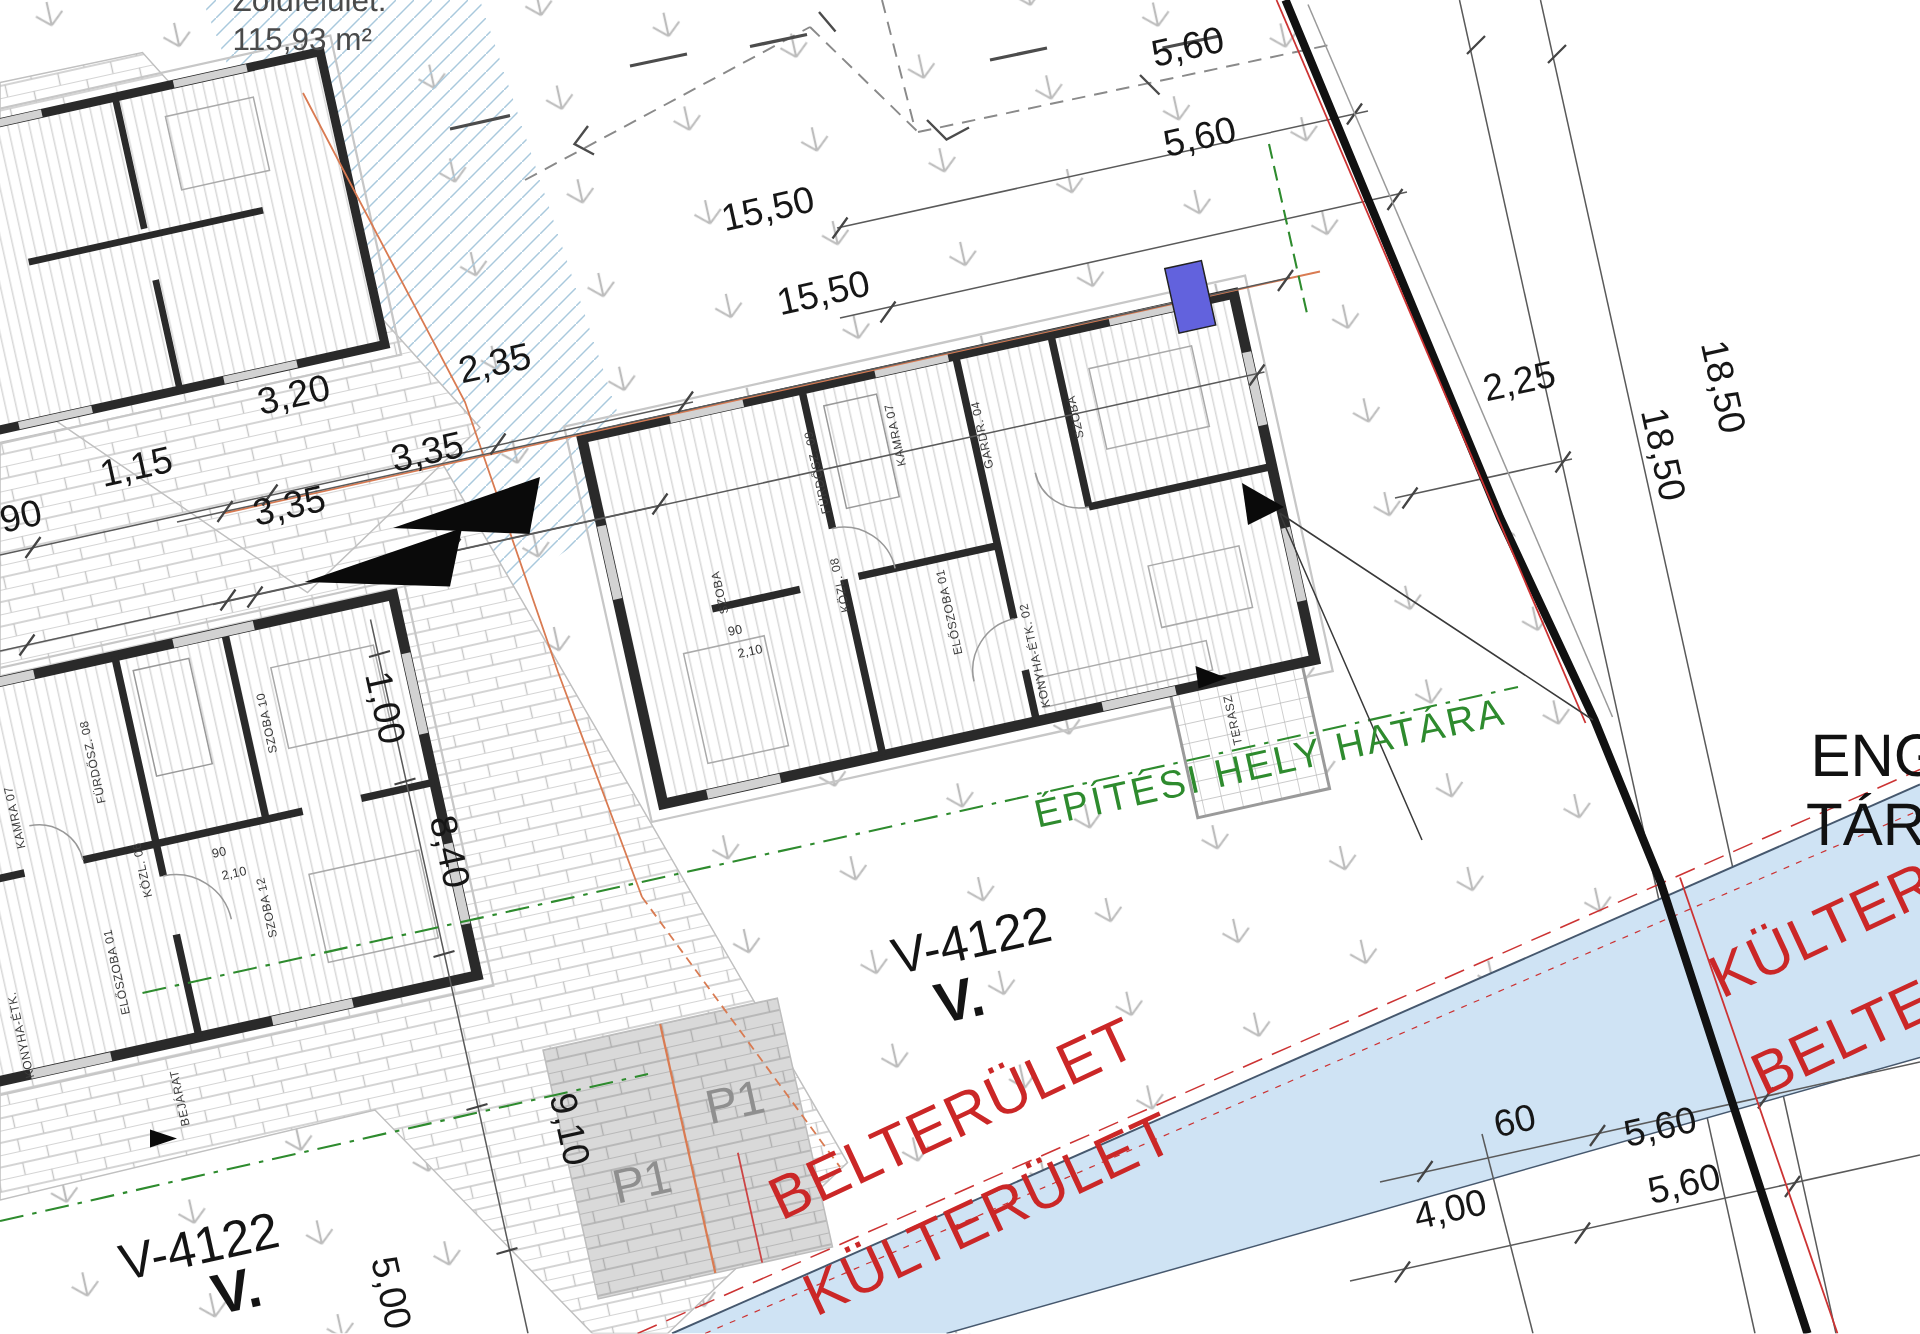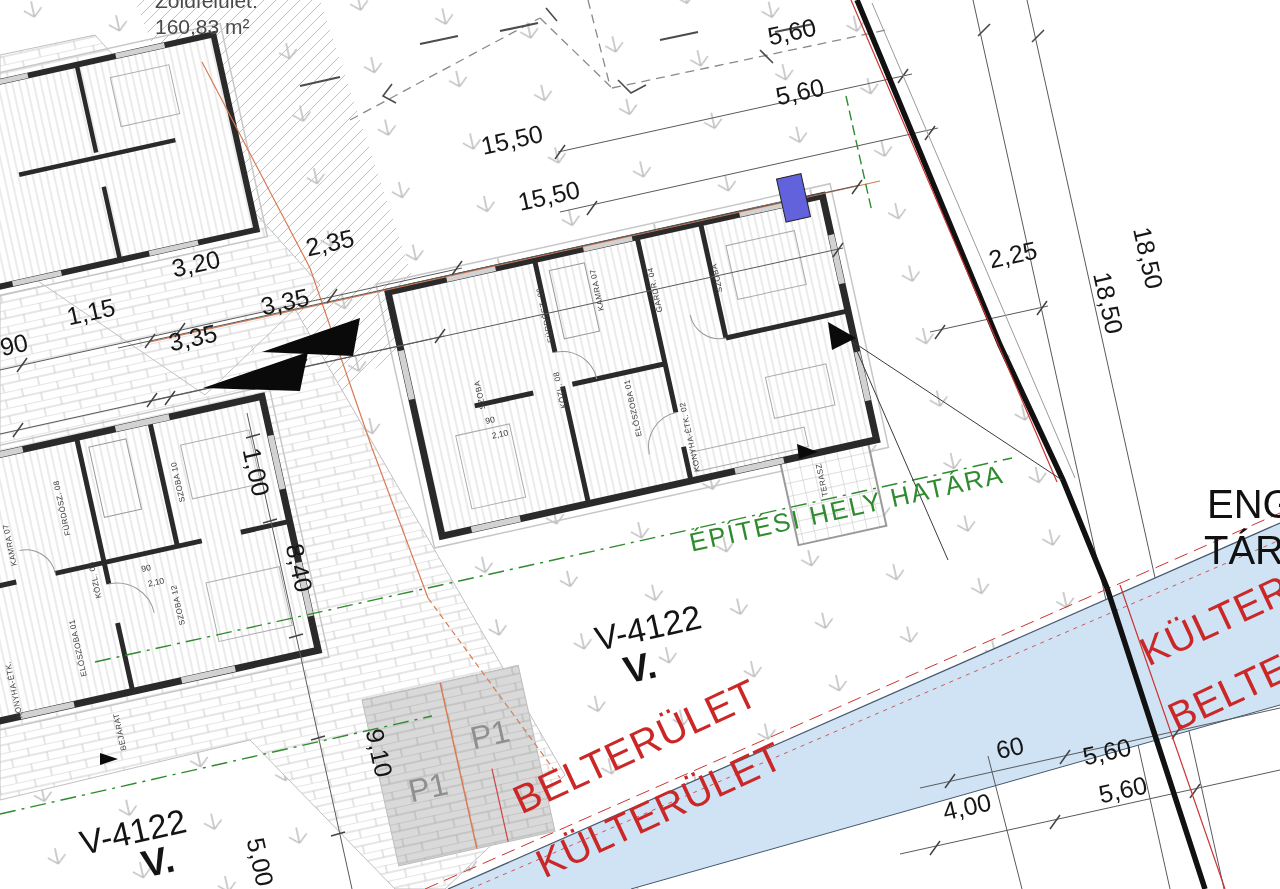--- a/index.html
+++ b/index.html
@@ -173,21 +173,21 @@
     <polygon points="828,322 856,338 832,350"></polygon>
     <polygon points="797,444 818,452 799,459"></polygon>
     <polygon points="100,753 118,759 100,765"></polygon>
   </g>
   <path d="M853 342 L1062 480 M853 342 L948 560" stroke="#3a3a3a" stroke-width="1" fill="none"></path>
   <rect x="781" y="176" width="25" height="44" transform="rotate(-12.5 793 198)" fill="#6262dd" stroke="#222" stroke-width="1"></rect>
 </svg>
 
 <div class="txt zold" style="left:155px;top:-12px;">
   <div>Zöldfelület:</div>
-  <div>160,83 m²</div>
+  <div>115,93 m²</div>
 </div>
 
 <div class="txt dim" style="left:792px;top:32px;">5,60</div>
 <div class="txt dim" style="left:800px;top:92px;">5,60</div>
 <div class="txt dim" style="left:512px;top:140px;">15,50</div>
 <div class="txt dim" style="left:549px;top:196px;">15,50</div>
 <div class="txt dim" style="left:330px;top:243px;">2,35</div>
 <div class="txt dim" style="left:196px;top:264px;">3,20</div>
 <div class="txt dim" style="left:285px;top:302px;">3,35</div>
 <div class="txt dim" style="left:193px;top:338px;">3,35</div>

